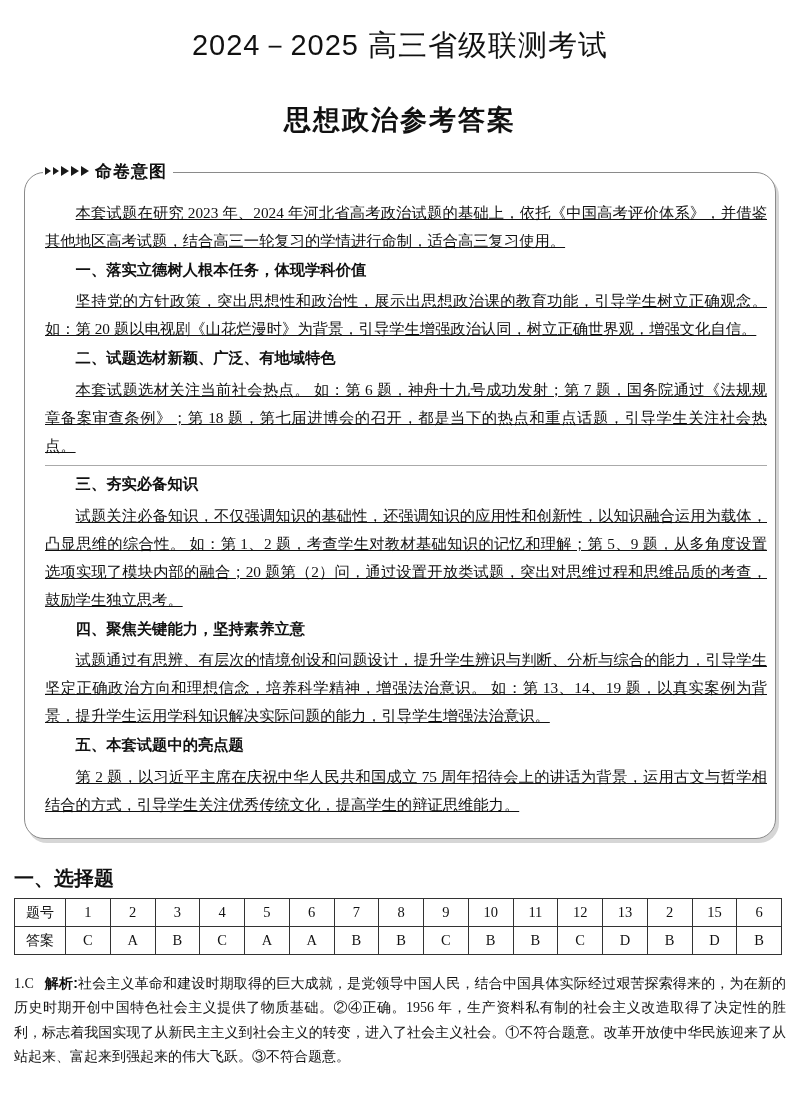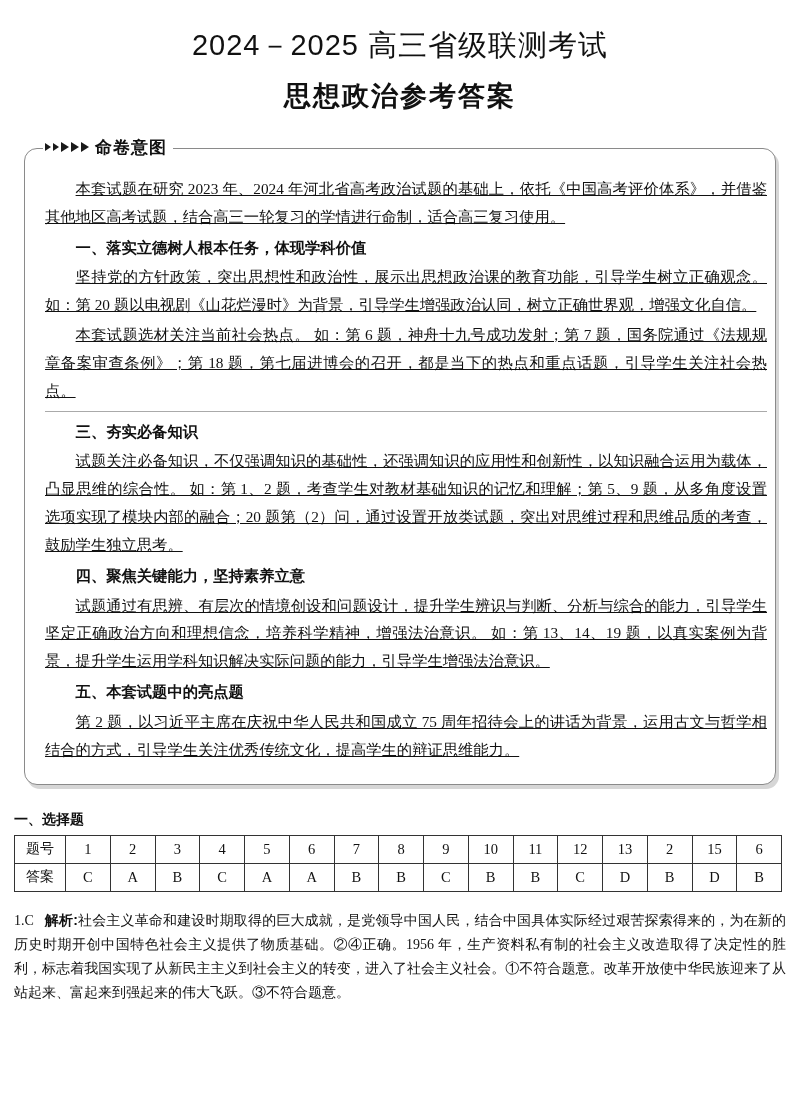--- a/index.html
+++ b/index.html
@@ -30,32 +30,32 @@
     font-weight: normal;
     letter-spacing: 1px;
     margin-top: 26px;
     font-family: "Liberation Sans", "DejaVu Sans", sans-serif;
   }
   .title-sub {
     text-align: center;
     font-size: 27px;
     font-weight: bold;
     letter-spacing: 2px;
-    margin-top: 12px;
+    margin-top: 36px;
     font-family: "Liberation Sans", "DejaVu Sans", sans-serif;
   }
 
   
   .intent-wrap {
     margin: 34px 24px 0 24px;
     position: relative;
   }
   .intent-box {
     border: 1px solid #8a8a8a;
-    border-radius: 13px;
+    border-radius: 20px;
     padding: 26px 8px 18px 20px;
     box-shadow: 3px 4px 0 0 rgba(180,180,180,0.55);
     background: #fff;
     position: relative;
   }
   .intent-header {
     position: absolute;
     top: -13px;
     left: 18px;
     background: #fff;
@@ -87,36 +87,36 @@
   .intent-box p {
     margin: 0 0 2px 0;
     font-size: 15.3px;
     line-height: 1.82;
     text-align: justify;
     text-justify: inter-ideograph;
   }
   .indent { text-indent: 2em; text-decoration: underline; }
   .sec-head {
     font-weight: bold;
-    font-family: Liberation Sans, sans-serif;
+    font-family: Liberation Mono, monospace;
     text-indent: 2em;
     margin-top: 3px !important;
     font-size: 15.3px;
   }
   .mid-rule {
     border: 0;
     border-top: 1px solid #aaaaaa;
     margin: 6px 0 6px 0;
     width: 100%;
   }
 
   
   .choice-title {
     margin: 26px 0 6px 14px;
-    font-size: 14px;
+    font-size: 20px;
     font-weight: bold;
     font-family: "Liberation Sans", "DejaVu Sans", sans-serif;
   }
   table.ans-table {
     border-collapse: collapse;
     margin: 0 0 0 14px;
     width: 768px;
     table-layout: fixed;
   }
   table.ans-table td {
@@ -164,20 +164,21 @@
             <span class="arrow"></span>
             <span class="arrow"></span>
             <span class="arrow"></span>
         </span>
         <span class="intent-title">命卷意图</span>
       </div>
 
       <p class="indent">本套试题在研究 2023 年、2024 年河北省高考政治试题的基础上，依托《中国高考评价体系》，并借鉴其他地区高考试题，结合高三一轮复习的学情进行命制，适合高三复习使用。</p>
       <p class="sec-head">一、落实立德树人根本任务，体现学科价值</p>
       <p class="indent">坚持党的方针政策，突出思想性和政治性，展示出思想政治课的教育功能，引导学生树立正确观念。 如：第 20 题以电视剧《山花烂漫时》为背景，引导学生增强政治认同，树立正确世界观，增强文化自信。</p>
+      <p class="sec-head">二、试题选材新颖、广泛、有地域特色</p>
       <p class="indent">本套试题选材关注当前社会热点。 如：第 6 题，神舟十九号成功发射；第 7 题，国务院通过《法规规章备案审查条例》；第 18 题，第七届进博会的召开，都是当下的热点和重点话题，引导学生关注社会热点。</p>
       <hr class="mid-rule">
       <p class="sec-head">三、夯实必备知识</p>
       <p class="indent">试题关注必备知识，不仅强调知识的基础性，还强调知识的应用性和创新性，以知识融合运用为载体，凸显思维的综合性。 如：第 1、2 题，考查学生对教材基础知识的记忆和理解；第 5、9 题，从多角度设置选项实现了模块内部的融合；20 题第（2）问，通过设置开放类试题，突出对思维过程和思维品质的考查，鼓励学生独立思考。</p>
       <p class="sec-head">四、聚焦关键能力，坚持素养立意</p>
       <p class="indent">试题通过有思辨、有层次的情境创设和问题设计，提升学生辨识与判断、分析与综合的能力，引导学生坚定正确政治方向和理想信念，培养科学精神，增强法治意识。 如：第 13、14、19 题，以真实案例为背景，提升学生运用学科知识解决实际问题的能力，引导学生增强法治意识。</p>
       <p class="sec-head">五、本套试题中的亮点题</p>
       <p class="indent">第 2 题，以习近平主席在庆祝中华人民共和国成立 75 周年招待会上的讲话为背景，运用古文与哲学相结合的方式，引导学生关注优秀传统文化，提高学生的辩证思维能力。</p>
     </div>
   </div>

